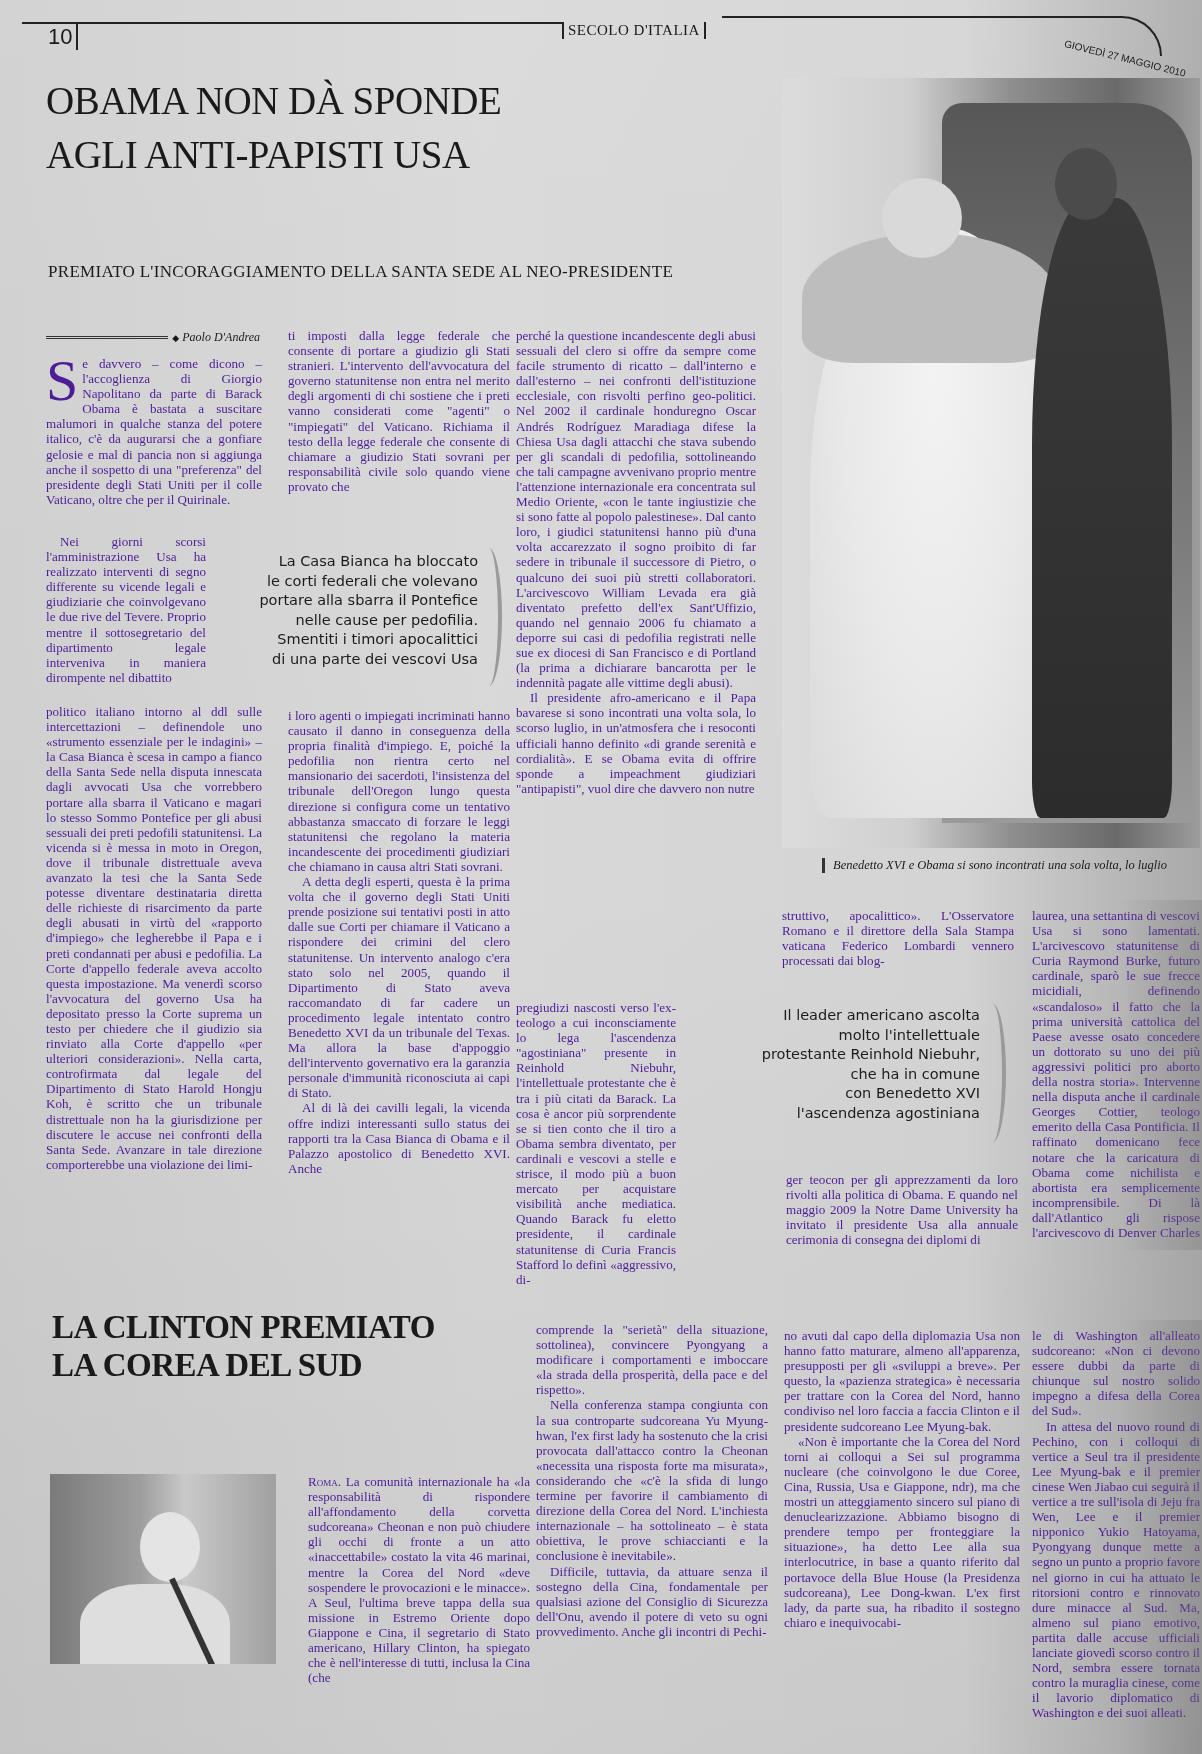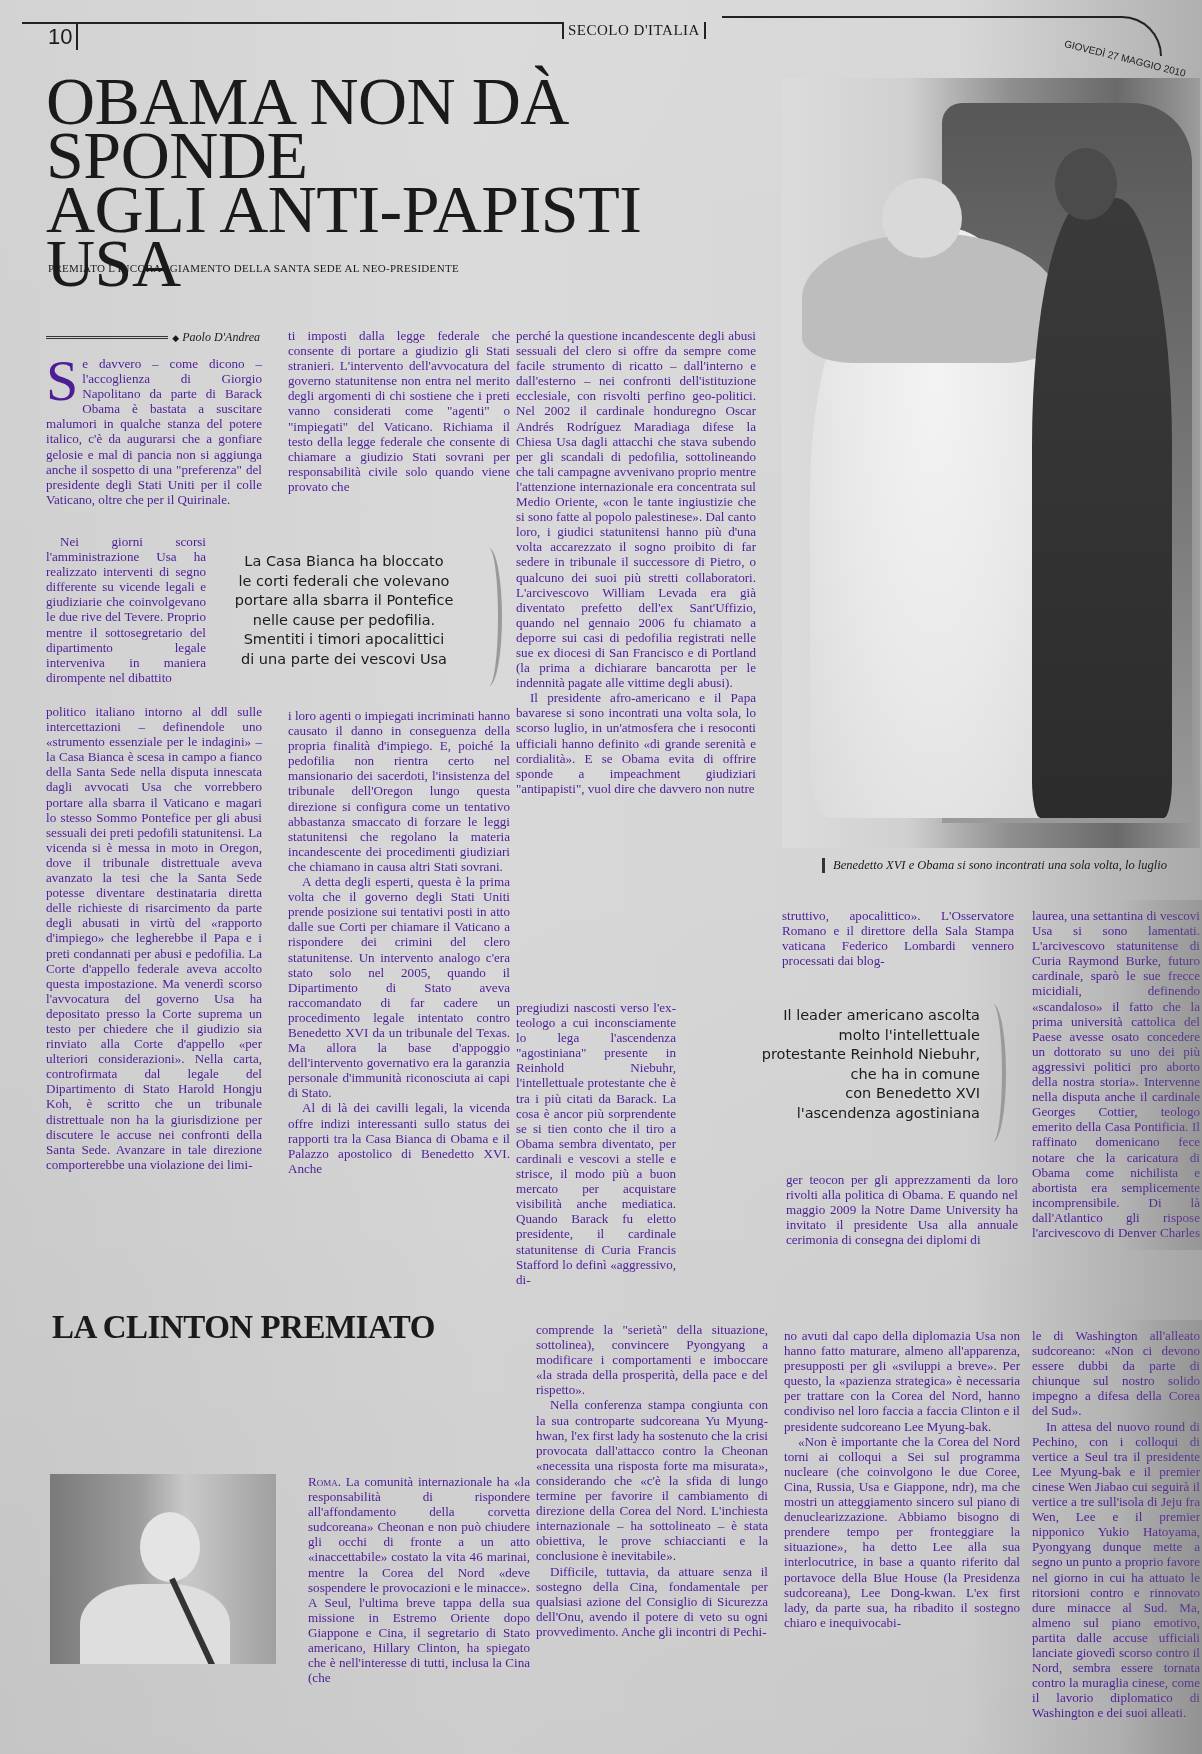--- a/index.html
+++ b/index.html
@@ -17,22 +17,22 @@
   }
   
   .masthead { position: absolute; left: 0; top: 0; width: 1202px; height: 60px; }
   .mast-line-left { position: absolute; left: 22px; top: 22px; width: 540px; border-top: 2px solid #222; }
   .mast-line-right { position: absolute; left: 722px; top: 16px; width: 440px; height: 40px; border-top: 2px solid #222; border-radius: 0 60px 0 0; border-right: 2px solid #222; }
   .page-number { position: absolute; left: 48px; top: 24px; font-family: "Liberation Sans", sans-serif; font-size: 22px; border-right: 2px solid #222; padding-right: 4px; }
   .paper-name { position: absolute; left: 562px; top: 22px; font-size: 15px; letter-spacing: 0.5px; border-left: 2px solid #222; border-right: 2px solid #222; padding: 0 4px; }
   .paper-date { position: absolute; left: 1066px; top: 38px; font-family: "Liberation Sans", sans-serif; font-size: 10px; transform: rotate(14deg); transform-origin: left top; }
 
   
-  .headline { position: absolute; left: 46px; top: 74px; width: 740px; font-size: 68px; line-height: 54px; font-weight: normal; letter-spacing: -0.5px; }
-  .subheadline { position: absolute; left: 48px; top: 262px; font-size: 11px; letter-spacing: 0.3px; }
+  .headline { position: absolute; left: 46px; top: 74px; width: 740px; font-size: 39px; line-height: 54px; font-weight: normal; letter-spacing: -0.5px; }
+  .subheadline { position: absolute; left: 48px; top: 262px; font-size: 17px; letter-spacing: 0.3px; }
 
   
   .byline { position: absolute; left: 46px; top: 330px; width: 214px; display: flex; align-items: center; }
   .byline-rule { flex: 1; border-top: 1px solid #333; border-bottom: 1px solid #333; height: 3px; margin-right: 4px; }
   .byline-diamond { font-size: 9px; margin-right: 3px; }
   .byline-name { font-style: italic; font-size: 12px; white-space: nowrap; }
 
   .col { position: absolute; font-size: 13.1px; line-height: 15.1px; text-align: justify; hyphens: auto; color: #4c1d95; }
   .col p { text-indent: 14px; }
   .col p.noindent { text-indent: 0; }
@@ -99,21 +99,21 @@
 
 <div class="col" style="left:288px; top:328px; width:222px;">
   <p class="noindent">ti imposti dalla legge federale che consente di portare a giudizio gli Stati stranieri. L'intervento dell'avvocatura del governo statunitense non entra nel merito degli argomenti di chi sostiene che i preti vanno considerati come "agenti" o "impiegati" del Vaticano. Richiama il testo della legge federale che consente di chiamare a giudizio Stati sovrani per responsabilità civile solo quando viene provato che</p>
 </div>
 <div class="col" style="left:288px; top:708px; width:222px;">
   <p class="noindent">i loro agenti o impiegati incriminati hanno causato il danno in conseguenza della propria finalità d'impiego. E, poiché la pedofilia non rientra certo nel mansionario dei sacerdoti, l'insistenza del tribunale dell'Oregon lungo questa direzione si configura come un tentativo abbastanza smaccato di forzare le leggi statunitensi che regolano la materia incandescente dei procedimenti giudiziari che chiamano in causa altri Stati sovrani.</p>
   <p>A detta degli esperti, questa è la prima volta che il governo degli Stati Uniti prende posizione sui tentativi posti in atto dalle sue Corti per chiamare il Vaticano a rispondere dei crimini del clero statunitense. Un intervento analogo c'era stato solo nel 2005, quando il Dipartimento di Stato aveva raccomandato di far cadere un procedimento legale intentato contro Benedetto XVI da un tribunale del Texas. Ma allora la base d'appoggio dell'intervento governativo era la garanzia personale d'immunità riconosciuta ai capi di Stato.</p>
   <p>Al di là dei cavilli legali, la vicenda offre indizi interessanti sullo status dei rapporti tra la Casa Bianca di Obama e il Palazzo apostolico di Benedetto XVI. Anche</p>
 </div>
 
-<div class="pullquote" style="left:210px; top:552px; width:268px;text-align:center;">
+<div class="pullquote" style="left:210px; top:552px; width:268px;">
   <div>La Casa Bianca ha bloccato</div>
   <div>le corti federali che volevano</div>
   <div>portare alla sbarra il Pontefice</div>
   <div>nelle cause per pedofilia.</div>
   <div>Smentiti i timori apocalittici</div>
   <div>di una parte dei vescovi Usa</div>
 </div>
 <div class="pq-bracket" style="left:480px; top:548px; height:138px;"></div>
 
 <div class="col" style="left:516px; top:328px; width:240px;">
@@ -152,20 +152,21 @@
   <p class="noindent">ger teocon per gli apprezzamenti da loro rivolti alla politica di Obama. E quando nel maggio 2009 la Notre Dame University ha invitato il presidente Usa alla annuale cerimonia di consegna dei diplomi di</p>
 </div>
 
 <div class="col" style="left:1032px; top:908px; width:168px; overflow:hidden; height:332px;">
   <p class="noindent">laurea, una settantina di vescovi Usa si sono lamentati. L'arcivescovo statunitense di Curia Raymond Burke, futuro cardinale, sparò le sue frecce micidiali, definendo «scandaloso» il fatto che la prima università cattolica del Paese avesse osato concedere un dottorato su uno dei più aggressivi politici pro aborto della nostra storia». Intervenne nella disputa anche il cardinale Georges Cottier, teologo emerito della Casa Pontificia. Il raffinato domenicano fece notare che la caricatura di Obama come nichilista e abortista era semplicemente incomprensibile. Di là dall'Atlantico gli rispose l'arcivescovo di Denver Charles Chaput, spiegando che Cottier non era americano e quindi certe cose non le poteva capire. Quando si dice la forza degli argomenti.</p>
 </div>
 <div class="col-fade" style="top:900px; height:350px;"></div>
 
 <h2 class="headline2">
   <div>LA CLINTON PREMIATO</div>
+  <div>LA COREA DEL SUD</div>
 </h2>
 
 <div class="photo-clinton">
   <div class="clinton-body"></div>
   <div class="clinton-head"></div>
   <div class="clinton-mic"></div>
 </div>
 
 <div class="col" style="left:308px; top:1474px; width:222px;">
   <p class="noindent"><span class="smallcaps">Roma.</span> <span>La comunità internazionale ha «la responsabilità di rispondere all'affondamento della corvetta sudcoreana» Cheonan e non può chiudere gli occhi di fronte a un atto «inaccettabile» costato la vita 46 marinai, mentre la Corea del Nord «deve sospendere le provocazioni e le minacce». A Seul, l'ultima breve tappa della sua missione in Estremo Oriente dopo Giappone e Cina, il segretario di Stato americano, Hillary Clinton, ha spiegato che è nell'interesse di tutti, inclusa la Cina (che</span></p>

